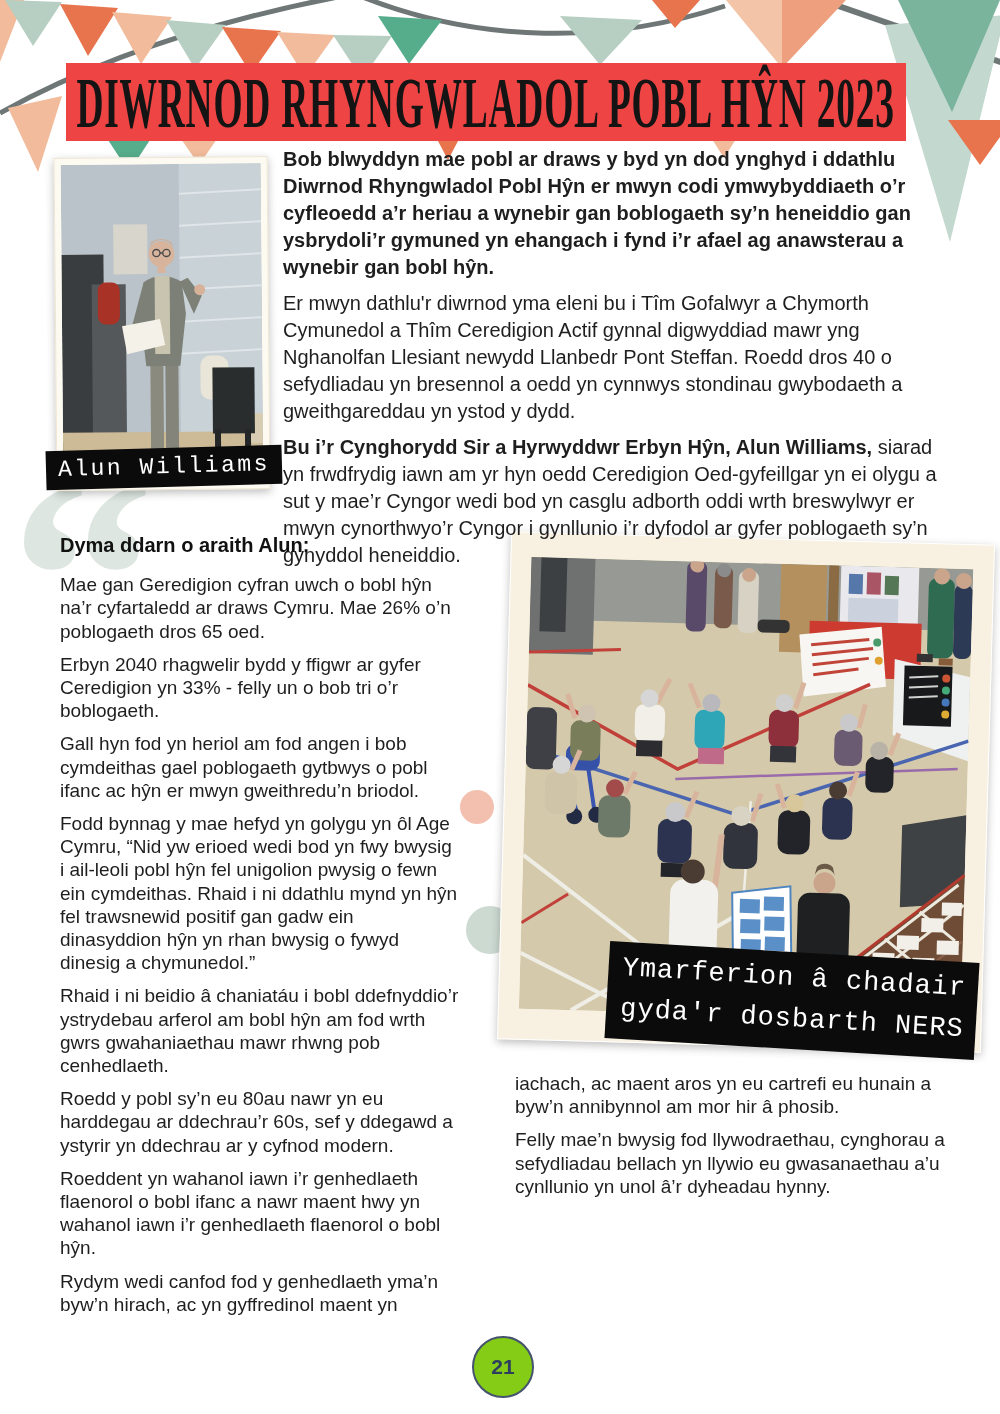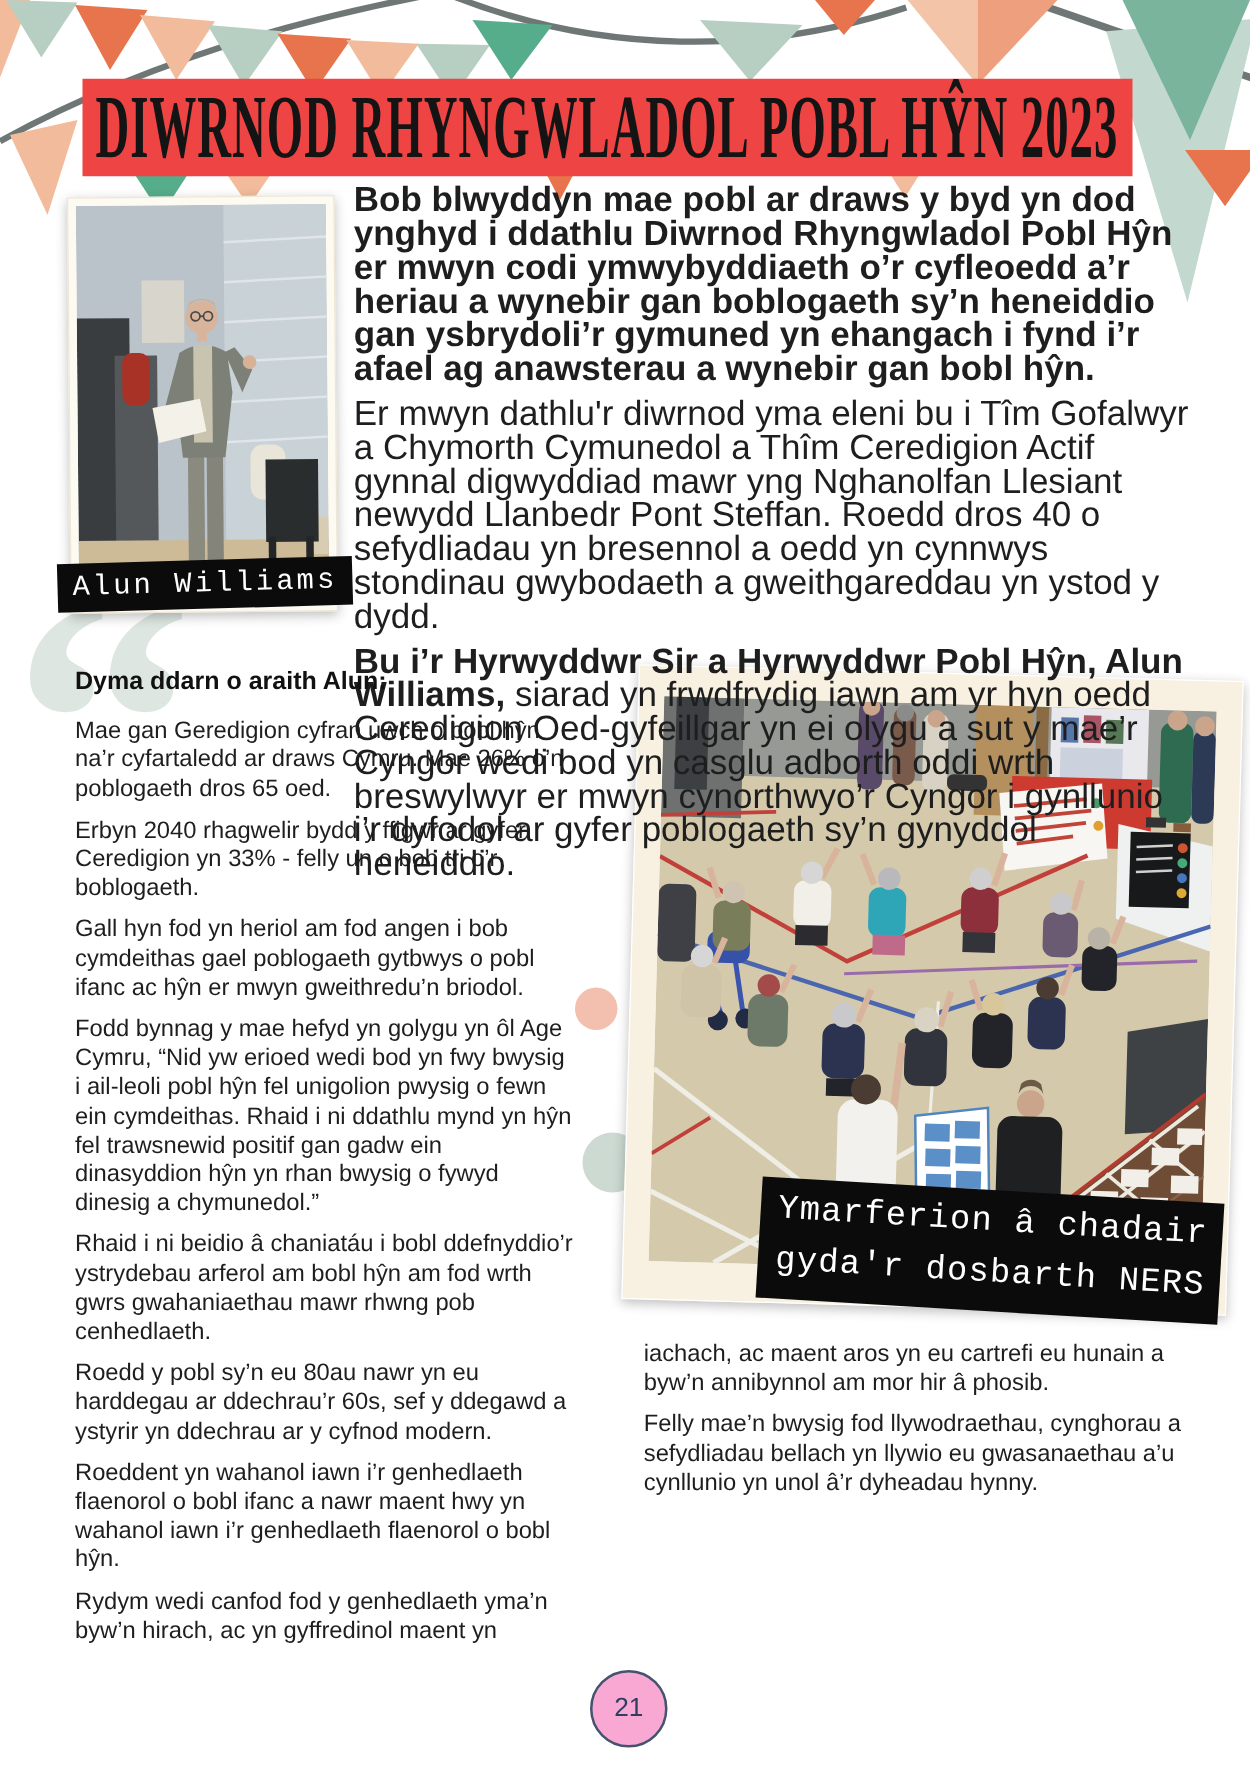--- a/index.html
+++ b/index.html
@@ -14,21 +14,21 @@
   .c-sage{left:466px;top:906px;width:48px;height:48px;background:#ccdad2;}
   .c-pink2{left:572px;top:984px;width:42px;height:42px;background:#f3c0b0;}
 
   .title-band{position:absolute;left:66px;top:63px;width:840px;height:78px;background:#ef4444;
       z-index:2;display:flex;align-items:center;justify-content:center;}
   .page-title{font-family:"Liberation Serif","DejaVu Serif",serif;font-weight:700;
       font-size:48px;letter-spacing:1px;color:#141414;white-space:nowrap;
       transform:scale(0.78,1.5);transform-origin:center;}
 
   .intro{position:absolute;left:283px;top:146px;width:668px;z-index:5;
-      font-size:28px;line-height:27px;}
+      font-size:20px;line-height:27px;}
   .intro p{margin:0 0 9px 0;}
   .intro .lead{font-weight:700;}
 
   .photo{position:absolute;z-index:3;background:#fdfaf2;box-shadow:0 3px 9px rgba(40,40,40,.3);}
   .photo-alun{left:55px;top:157px;width:214px;height:333px;padding:6px 6px 8px 6px;
       transform:rotate(-0.5deg);box-sizing:border-box;border:1px solid #efe7d5;}
   .photo-ners{left:504px;top:538px;width:484px;height:508px;padding:24px 20px 28px 20px;
       transform:rotate(1.6deg);box-sizing:border-box;background:#f8f1e1;border:1px solid #ffffff;}
   .photo svg{display:block;}
 
@@ -40,23 +40,23 @@
       padding:6px 12px 9px 14px;transform:rotate(3.4deg);white-space:nowrap;}
 
   .col-left{position:absolute;left:60px;top:534px;width:400px;z-index:5;
       font-size:19px;line-height:23.2px;}
   .col-left h3{font-size:20px;margin:0 0 16px 0;color:#111;}
   .col-left p,.col-right p{margin:0 0 10px 0;}
   .col-right{position:absolute;left:515px;top:1072px;width:442px;z-index:5;
       font-size:19px;line-height:23.2px;}
 
   .page-number{position:absolute;left:472px;top:1336px;width:58px;height:58px;z-index:5;
-      border:2.5px solid #45536f;border-radius:50%;background:#f9a8d4;
+      border:2.5px solid #45536f;border-radius:50%;background:#84cc16;
       display:flex;align-items:center;justify-content:center;
-      font-size:21px;font-weight:400;color:#2e3e5e;}
+      font-size:21px;font-weight:700;color:#2e3e5e;}
 </style>
 </head>
 <body>
 
 <div class="page">
 
   <svg class="deco-svg" width="1000" height="280" viewBox="0 0 1000 280">
 
     <polygon points="0,0 24,0 0,62" fill="#f2bb9b"></polygon>
 
@@ -95,21 +95,21 @@
   <div class="bg-circle c-sage"></div>
   <div class="bg-circle c-pink2"></div>
 
   <div class="title-band">
     <div class="page-title">DIWRNOD RHYNGWLADOL POBL HŶN 2023</div>
   </div>
 
   <div class="intro">
     <p class="lead">Bob blwyddyn mae pobl ar draws y byd yn dod ynghyd i ddathlu Diwrnod Rhyngwladol Pobl Hŷn er mwyn codi ymwybyddiaeth o’r cyfleoedd a’r heriau a wynebir gan boblogaeth sy’n heneiddio gan ysbrydoli’r gymuned yn ehangach i fynd i’r afael ag anawsterau a wynebir gan bobl hŷn.</p>
     <p>Er mwyn dathlu'r diwrnod yma eleni bu i Tîm Gofalwyr a Chymorth Cymunedol a Thîm Ceredigion Actif gynnal digwyddiad mawr yng Nghanolfan Llesiant newydd Llanbedr Pont Steffan.  Roedd dros 40 o sefydliadau yn bresennol a oedd yn cynnwys stondinau gwybodaeth a gweithgareddau yn ystod y dydd.</p>
-    <p><b>Bu i’r Hyrwyddwr Sir a Hyrwyddwr Pobl Hŷn, Alun Williams,</b><span> siarad yn frwdfrydig iawn am yr hyn oedd Ceredigion Oed-gyfeillgar yn ei olygu a sut y mae’r Cyngor wedi bod yn casglu adborth oddi wrth breswylwyr er mwyn cynorthwyo’r Cyngor i gynllunio i’r dyfodol ar gyfer poblogaeth sy’n gynyddol heneiddio.</span></p>
+    <p><b>Bu i’r Cynghorydd Sir a Hyrwyddwr Erbyn Hŷn, Alun Williams,</b><span> siarad yn frwdfrydig iawn am yr hyn oedd Ceredigion Oed-gyfeillgar yn ei olygu a sut y mae’r Cyngor wedi bod yn casglu adborth oddi wrth breswylwyr er mwyn cynorthwyo’r Cyngor i gynllunio i’r dyfodol ar gyfer poblogaeth sy’n gynyddol heneiddio.</span></p>
   </div>
 
   <div class="photo photo-alun">
     <svg width="200" height="312" viewBox="0 0 200 312">
       <rect width="200" height="312" fill="#b9c3c9"></rect>
       <rect x="118" width="82" height="312" fill="#c9d2d6"></rect>
       <g stroke="#dfe5e8" stroke-width="2">
         <line x1="118" y1="30" x2="200" y2="26"></line>
           <line x1="118" y1="62" x2="200" y2="58"></line>
         <line x1="118" y1="94" x2="200" y2="90"></line>

